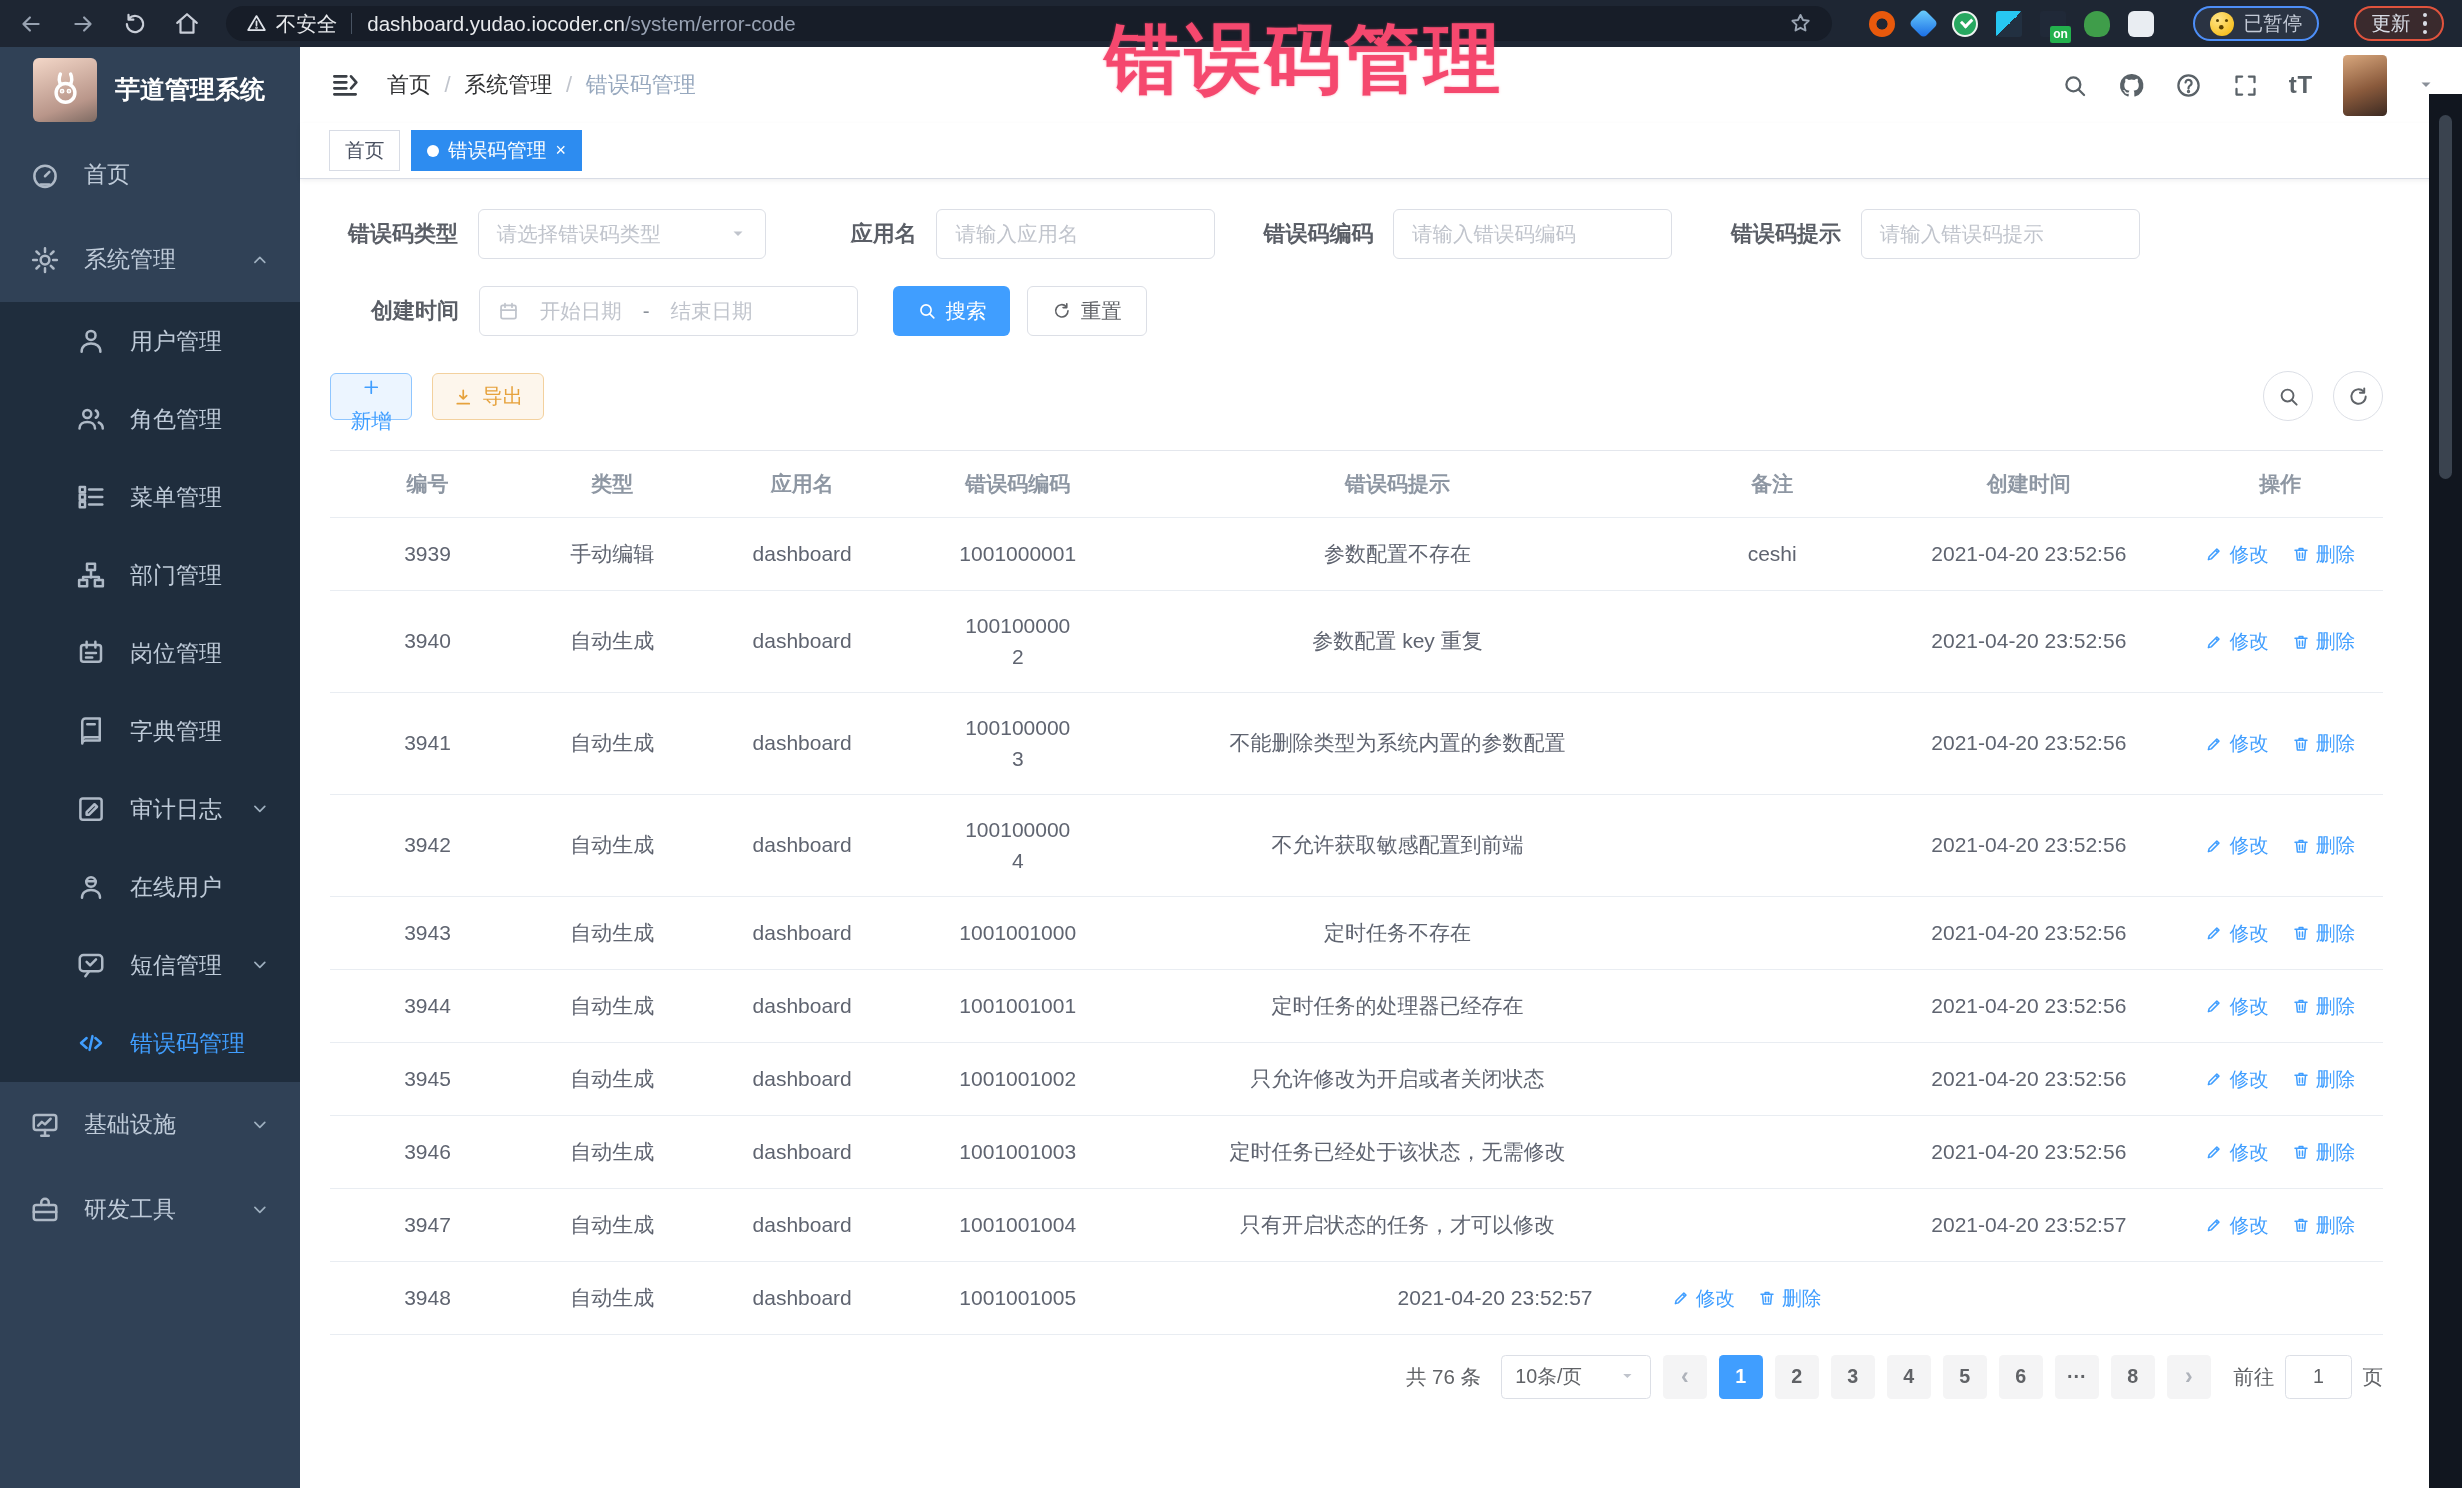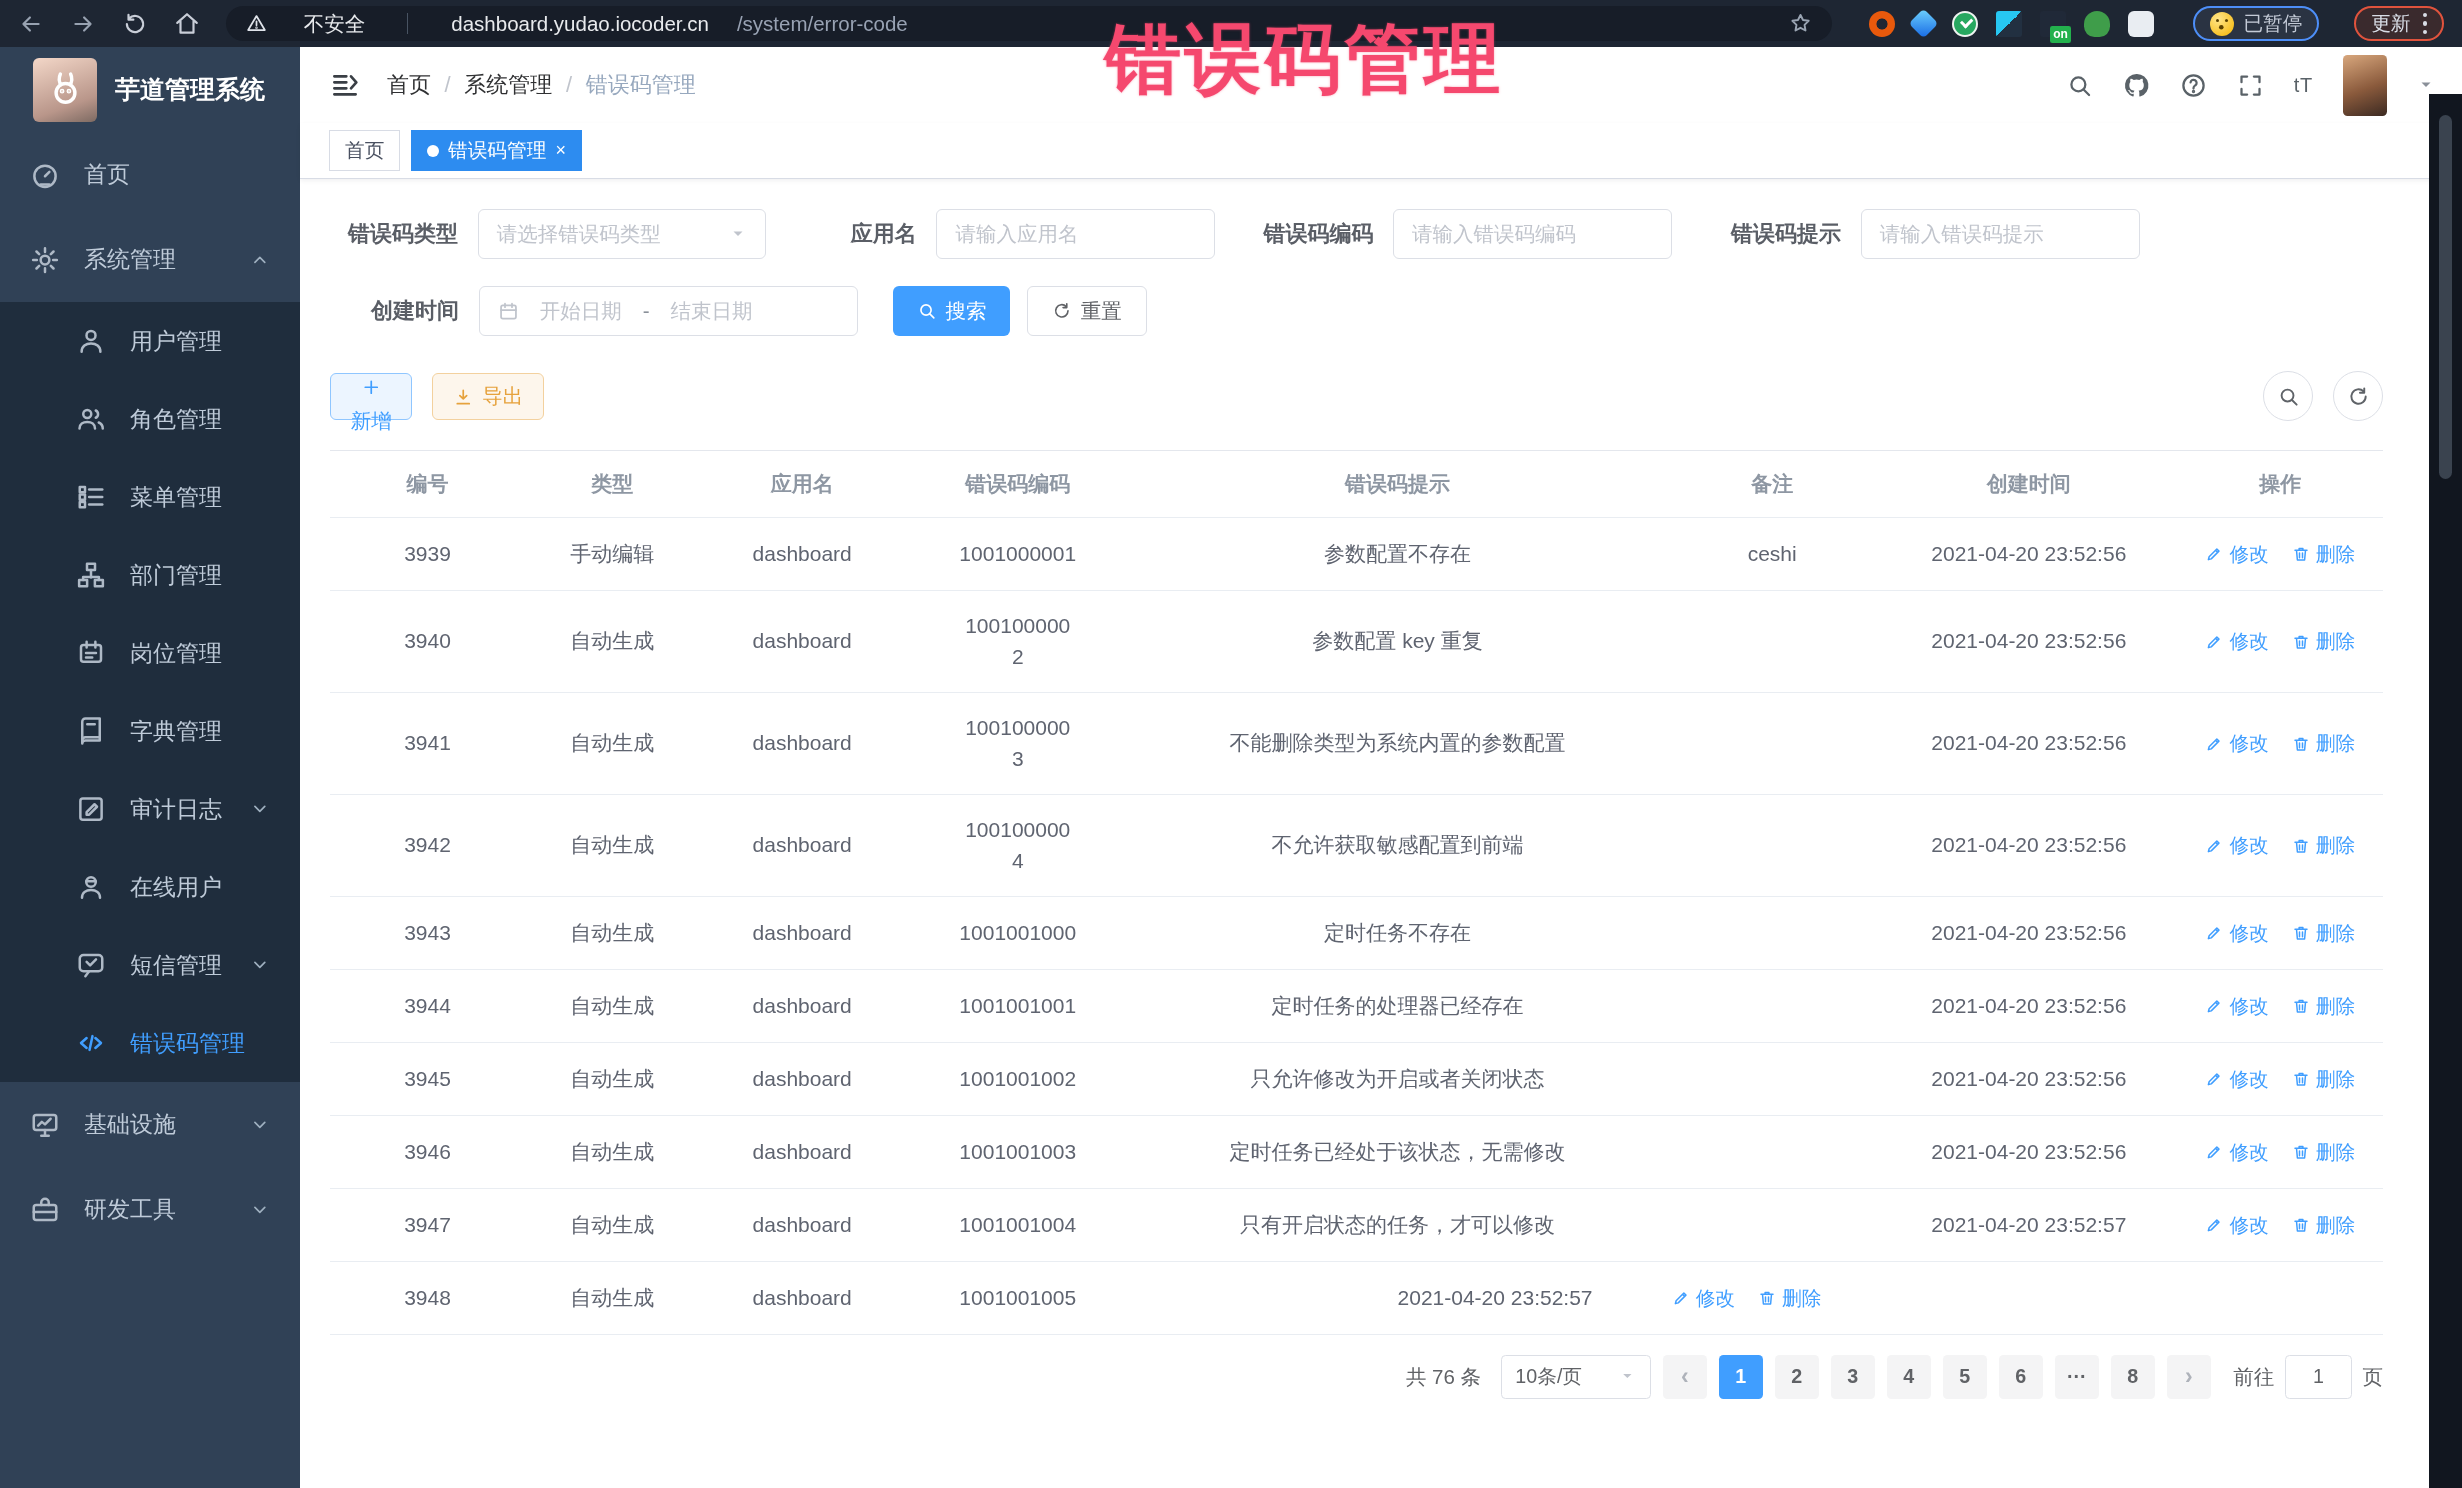--- a/index.html
+++ b/index.html
@@ -4,21 +4,21 @@
 <style>
   * { margin:0; padding:0; box-sizing:border-box; }
   html,body { width:2462px; height:1488px; overflow:hidden; }
   body { font-family:"Liberation Sans","DejaVu Sans",sans-serif; background:#fff; position:relative; }
   .ic { width:1em; height:1em; fill:none; stroke:currentColor; stroke-width:2; stroke-linecap:round; stroke-linejoin:round; display:inline-block; vertical-align:middle; }
 
   
   .browser-bar { height:47px; background:#1e2633; display:flex; align-items:center; padding:0 18px; position:relative; z-index:6; }
   .nav-ic { font-size:26px; color:#98a2b1; margin-right:26px; display:flex; align-items:center; }
   .nav-ic.lite { color:#c9ced8; }
-  .url-pill { width:1606px; height:35px; background:#171d28; border-radius:17.4px; display:flex; align-items:center; padding:0 19.7px; color:#e8eaed; font-size:20.5px; margin-right:23px;gap:28px; }
+  .url-pill { width:1606px; height:35px; background:#171d28; border-radius:17.4px; display:flex; align-items:center; padding:0 19.7px; color:#e8eaed; font-size:20.5px; margin-right:23px; }
   .url-pill .warn { font-size:21px; color:#dfe3ea; margin-right:9px; display:flex; }
   .url-pill .sec { margin-right:13.6px; }
   .url-pill .div { width:1.5px; height:21px; background:#485362; margin-right:15px; }
   .url-path { color:#98a2b3; }
   .url-pill .sp { flex:1; }
   .url-pill .star { font-size:23px; color:#9aa4b2; display:flex; }
   .ext-row { display:flex; align-items:center; gap:18px; margin-left:auto; }
   .xic { width:26px; height:26px; border-radius:50%; position:relative; flex-shrink:0; }
   .x-orange { background:radial-gradient(circle at 50% 50%, #1e2633 28%, #e8590c 32%); }
   .x-gem { width:21px; height:21px; border-radius:4.5px; transform:rotate(45deg); background:linear-gradient(135deg,#6fd3ff,#1668e3); }
@@ -57,21 +57,21 @@
 
   
   .main { flex:1; display:flex; flex-direction:column; background:#fff; min-width:0; }
   .navbar { height:76px; display:flex; align-items:center; padding:0 27px 0 29px; }
   .hamburger { font-size:32px; color:#3a3f45; display:flex; }
   .breadcrumb { display:flex; align-items:center; margin-left:26px; font-size:22px; color:#303133; gap:13.6px; }
   .breadcrumb .sep { color:#c0c4cc; }
   .breadcrumb .current { color:#97a8be; }
   .nav-right { margin-left:auto; display:flex; align-items:center; gap:30px; color:#5a6268; }
   .nav-right .hic { font-size:27px; display:flex; }
-  .tsize { font-size:20px; font-weight:normal; letter-spacing:0.8px; }
+  .tsize { font-size:24px; font-weight:bold; letter-spacing:0.8px; }
   .avatar { width:44px; height:61px; border-radius:4.5px; background:linear-gradient(160deg,#d8a77d 0%,#8a5a3c 55%,#3c2a22 100%); }
   .caret { font-size:18px; color:#8a9099; display:flex; }
 
   .tags-bar { height:56px; display:flex; align-items:center; padding:0 29px; gap:10.6px; border-bottom:0.8px solid #d8dce5; box-shadow:0 2.3px 4.5px rgba(0,21,41,.06); }
   .tag { height:41px; display:flex; align-items:center; padding:0 15px; border:0.8px solid #d8dce5; background:#fff; color:#495060; font-size:19.7px; gap:9px; cursor:pointer; }
   .tag.active { background:#2d8cf0; border-color:#2d8cf0; color:#fff; }
   .tag .dot { width:12px; height:12px; border-radius:50%; background:#fff; }
   .tag .x { font-size:18px; }
 
   .content { flex:1; padding:30px 79px 0 30px; position:relative; }

